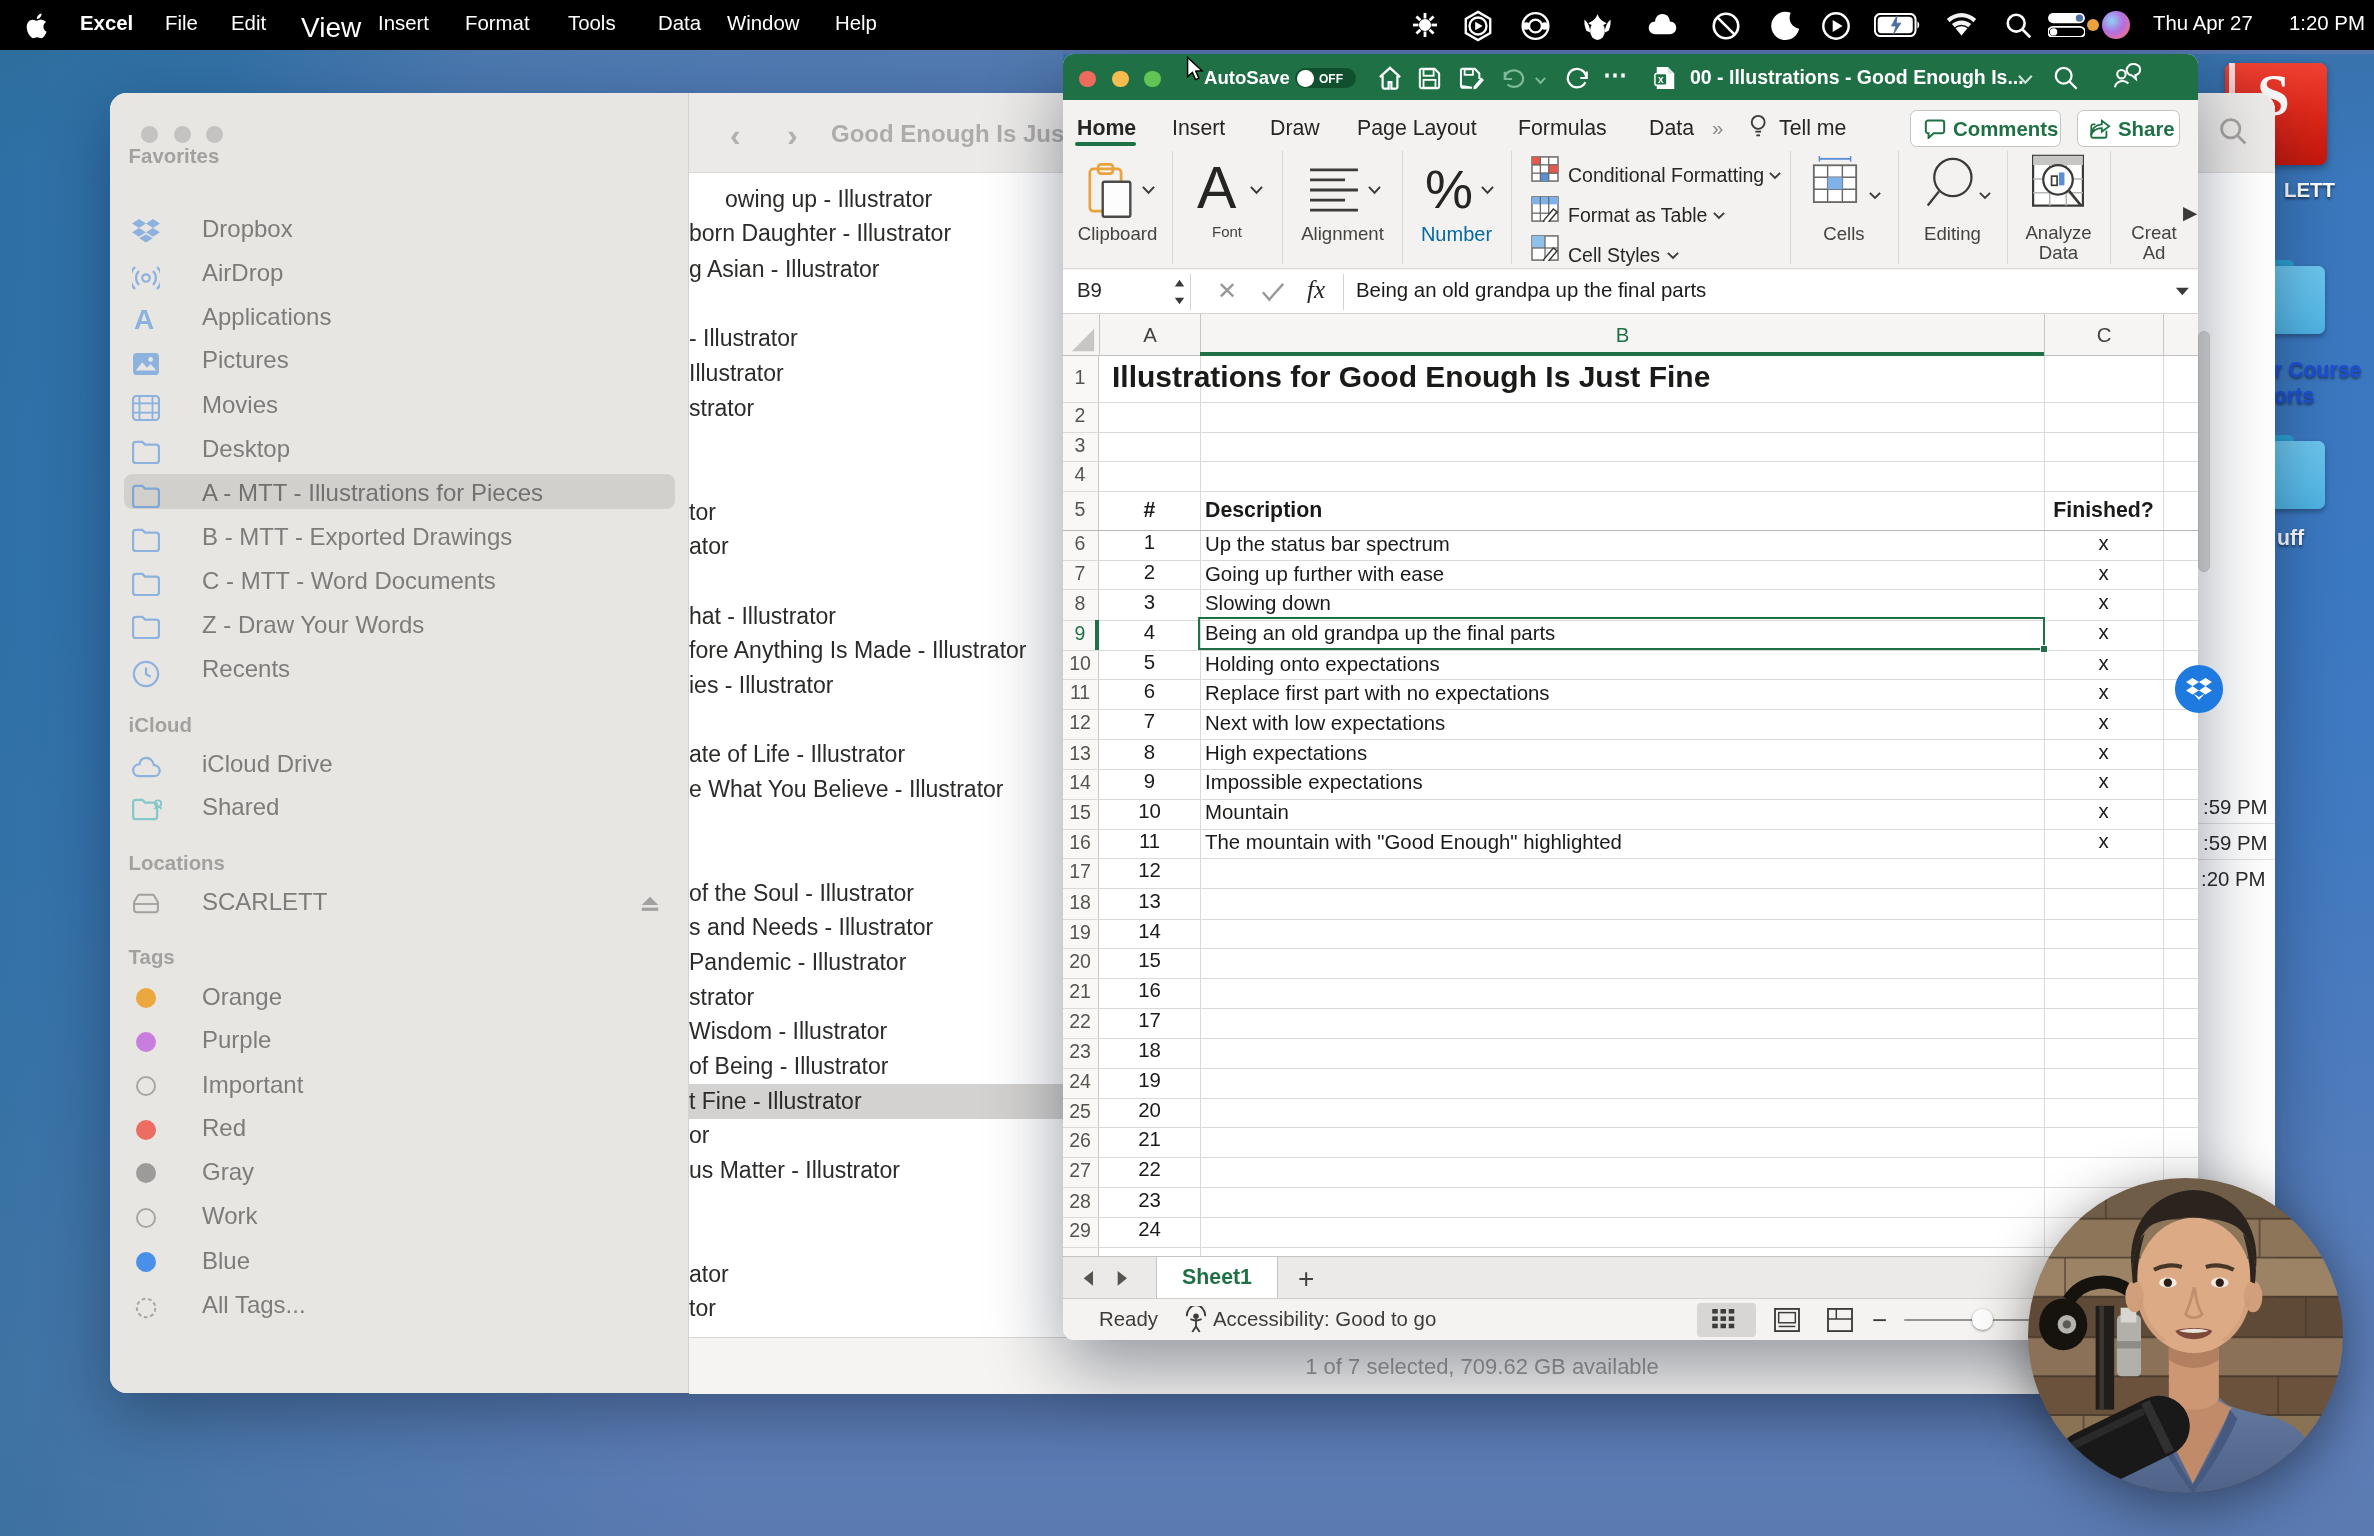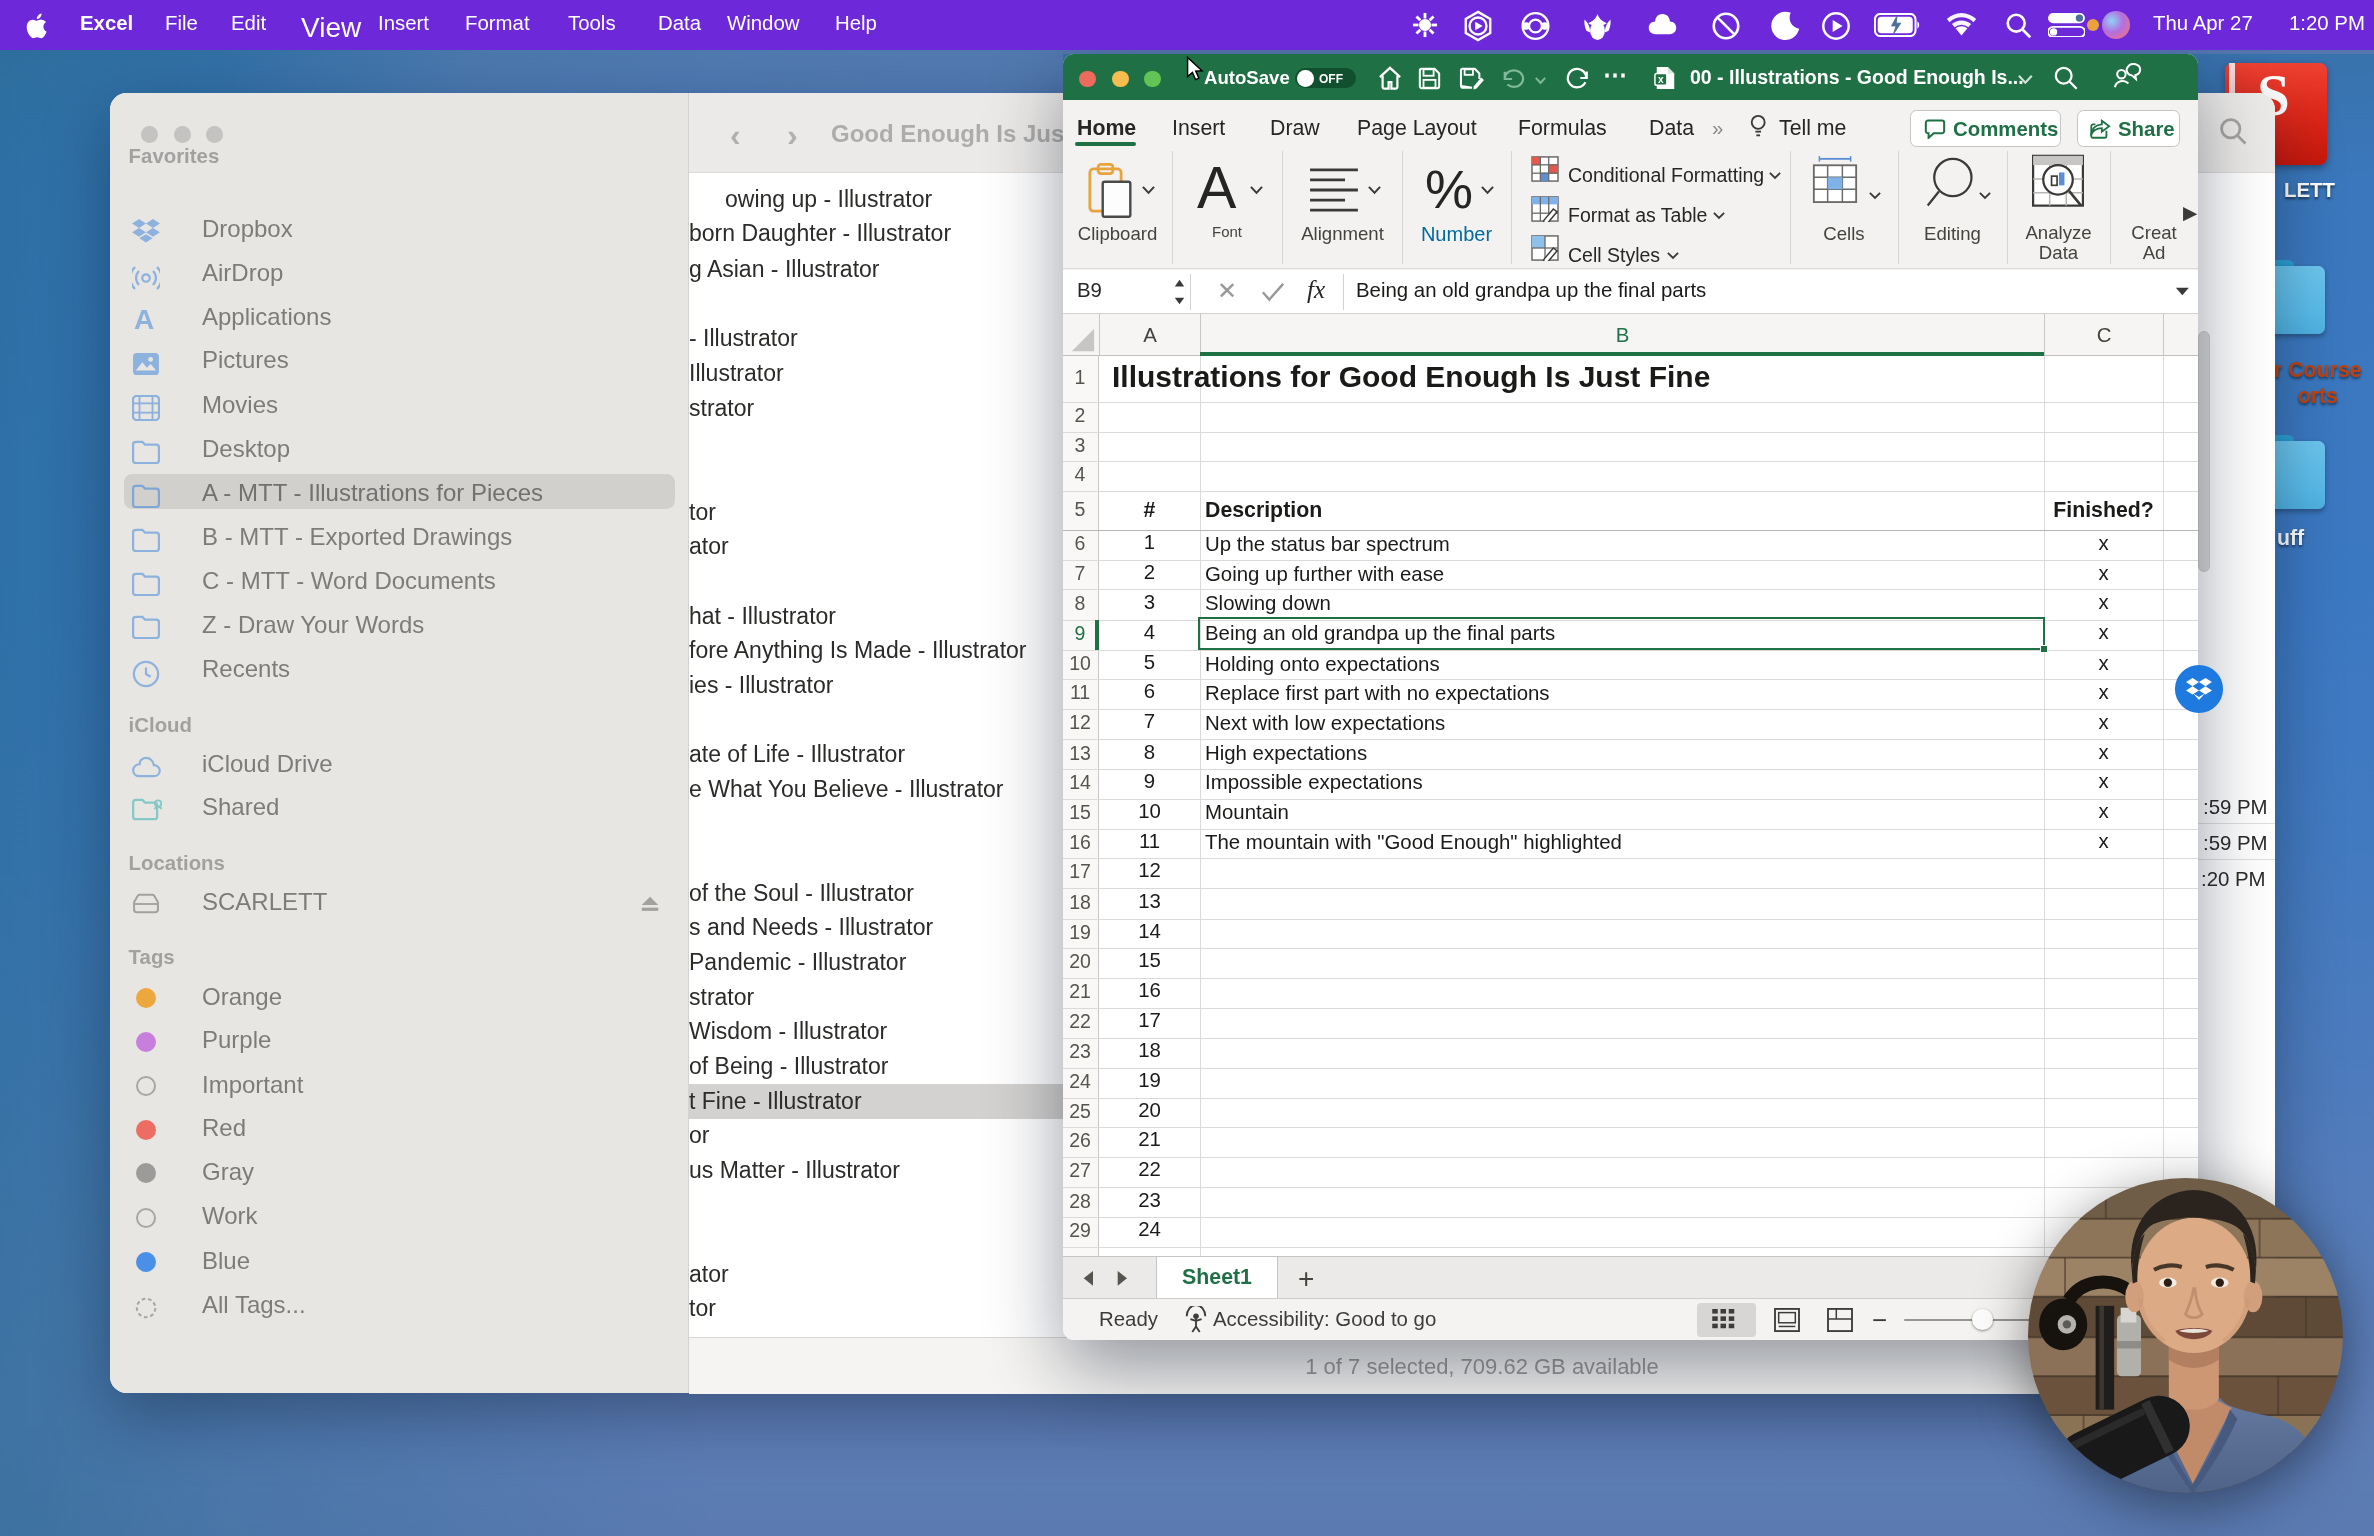--- a/index.html
+++ b/index.html
@@ -21,21 +21,21 @@
        background:linear-gradient(180deg,#ef4133 0%,#e02a1c 45%,#c8170b 100%); box-shadow:0 2.8px 7.4px rgba(0,0,0,0.35);">
     <div class="abs" style="left:3.7px; top:0px; width:6.5px; height:102px; background:linear-gradient(180deg,#ffffff,#f0d9d7); opacity:.85;"></div>
     <div class="abs" style="left:0; top:-1.9px; width:97px; text-align:center; color:#fff; font-weight:bold; font-size:59px; font-family:'Liberation Serif',serif;">S</div>
   </div>
   <div class="abs" style="left:2284px; top:179px; color:#fff; font-weight:bold; font-size:20.4px; text-shadow:0 1.9px 2.8px rgba(0,0,0,0.6); white-space:nowrap;">LETT</div>
 
   <div class="abs" style="left:2242px; top:260px; width:83px; height:73px;">
     <div class="abs" style="left:0; top:0; width:52px; height:11px; background:#2ba0d4; border-radius:5.6px 5.6px 0 0;"></div>
     <div class="abs" style="left:0; top:5.6px; width:83px; height:68px; border-radius:6.5px; background:linear-gradient(180deg,#6cc6ee 0%,#59bbe9 70%,#4fb2e2 100%); box-shadow:0 2.8px 5.6px rgba(0,0,0,0.3);"></div>
   </div>
-  <div class="abs" style="left:2274px; top:357px; color:#c2410c; font-weight:bold; font-size:21.3px; line-height:26px; text-shadow:0 1.9px 2.8px rgba(0,0,0,0.55); white-space:nowrap;text-align:center;">r Course<br>orts</div>
+  <div class="abs" style="left:2274px; top:357px; color:#1d4ed8; font-weight:bold; font-size:21.3px; line-height:26px; text-shadow:0 1.9px 2.8px rgba(0,0,0,0.55); white-space:nowrap;">r Course<br>orts</div>
 
   <div class="abs" style="left:2242px; top:435px; width:83px; height:73px;">
     <div class="abs" style="left:0; top:0; width:52px; height:11px; background:#2ba0d4; border-radius:5.6px 5.6px 0 0;"></div>
     <div class="abs" style="left:0; top:5.6px; width:83px; height:68px; border-radius:6.5px; background:linear-gradient(180deg,#6cc6ee 0%,#59bbe9 70%,#4fb2e2 100%); box-shadow:0 2.8px 5.6px rgba(0,0,0,0.3);"></div>
   </div>
   <div class="abs" style="left:2277px; top:526px; color:#fff; font-weight:bold; font-size:21.3px; text-shadow:0 1.9px 2.8px rgba(0,0,0,0.55);">uff</div>
 </div>
 
 <div class="abs" id="finder" style="left:110px; top:93px; width:2165px; height:1300px; border-radius:16.7px; background:#ffffff; box-shadow:0 23px 65px rgba(10,20,40,0.38);">
 
@@ -739,21 +739,21 @@
 
     <g transform="rotate(-26 125 275)">
       <rect x="24" y="243" width="152" height="66" rx="33" fill="#191919"></rect>
       <rect x="136" y="246" width="10" height="60" fill="#303030"></rect>
       <rect x="36" y="250" width="100" height="8" rx="4" fill="#2e2e2e" opacity="0.8"></rect>
     </g>
     <path d="M0 262 L110 340 L0 340 Z" fill="#121212"></path>
   </g>
 </svg>
 
-<div class="abs" id="menubar" style="left:0; top:0; width:2375px; height:50px; background:#6d28d9; z-index:50; color:#ffffff;">
+<div class="abs" id="menubar" style="left:0; top:0; width:2375px; height:50px; background:#000000; z-index:50; color:#ffffff;">
 
   <svg class="abs" style="left:26px; top:12px;" width="24" height="28" viewBox="0 0 26 30">
     <path fill="#fff" d="M18.9 15.9c0-3.4 2.8-5 2.9-5.1-1.6-2.3-4-2.6-4.9-2.7-2.1-.2-4.1 1.2-5.1 1.2-1 0-2.7-1.2-4.4-1.2-2.3 0-4.4 1.3-5.5 3.3-2.4 4.1-.6 10.1 1.7 13.4 1.1 1.6 2.4 3.4 4.1 3.4 1.7-.1 2.3-1.1 4.3-1.1 2 0 2.6 1.1 4.4 1.1 1.8 0 2.9-1.6 4-3.3 1.3-1.9 1.8-3.7 1.8-3.8-.1 0-3.3-1.3-3.3-5.2zM15.5 5.6c.9-1.1 1.5-2.6 1.4-4.1-1.3.1-2.9.9-3.8 2-.8 1-1.6 2.5-1.4 4 1.5.1 2.9-.8 3.8-1.9z"></path>
   </svg>
   <div class="abs" style="left:80px; top:12px; font-size:20.4px; font-weight:bold;">Excel</div>
   <div class="abs" style="left:165px; top:12px; font-size:20.4px; font-weight:500;">File</div>
   <div class="abs" style="left:231px; top:12px; font-size:20.4px; font-weight:500;">Edit</div>
   <div class="abs" style="left:301px; top:12px; font-size:28px; font-weight:500;">View</div>
   <div class="abs" style="left:378px; top:12px; font-size:20.4px; font-weight:500;">Insert</div>
   <div class="abs" style="left:465px; top:12px; font-size:20.4px; font-weight:500;">Format</div>

